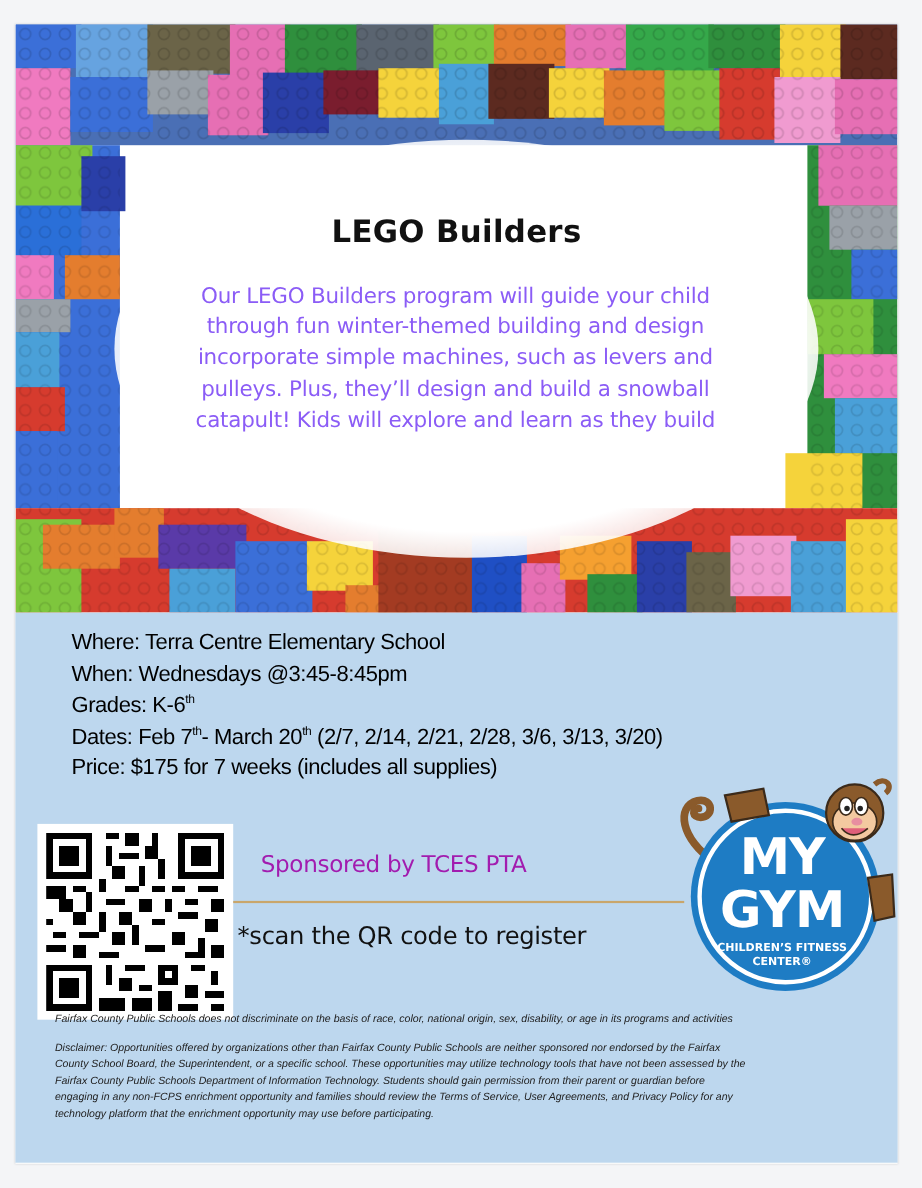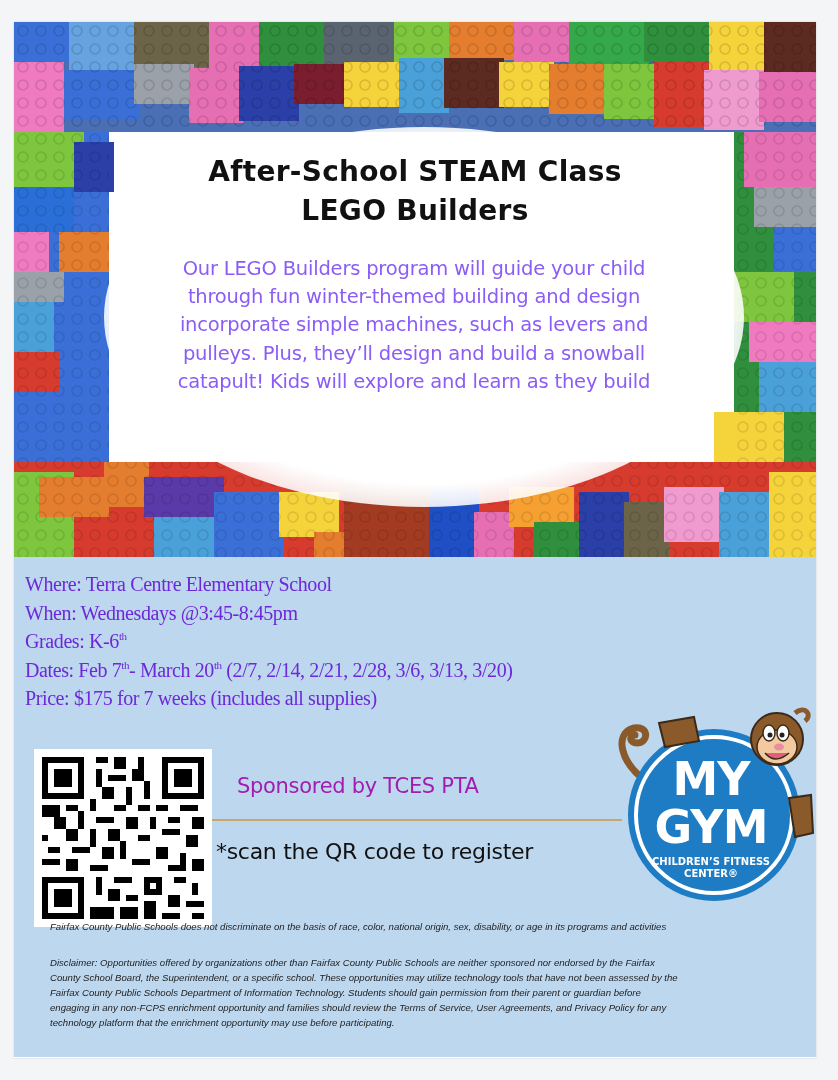--- a/index.html
+++ b/index.html
@@ -36,23 +36,24 @@
   }
   .hero-body span { display:block; white-space:nowrap; }
 
   
   .info {
     position:absolute; left:0; top:535px; width:802px; height:500px;
     background:#bdd7ee;
   }
   .details { position:absolute; left:11px; top:13px; }
   .details .row {
-    font-size:20px; line-height:28.5px; color:#6d28d9; white-space:nowrap;
-    font-family:Liberation Serif, serif;
+    font-size:20px; line-height:28.5px; color:#000000; white-space:nowrap;
+    font-family:Liberation Sans, sans-serif;
     letter-spacing:-0.4px;
+    margin-left:40px;
   }
   .details sup { font-size:11px; vertical-align:8px; line-height:0; }
 
   .qr {
     position:absolute; left:20px; top:192px; width:178px; height:178px;
     background:#fff;
   }
   .qr svg { position:absolute; left:8px; top:8px; }
 
   .sponsor {
@@ -69,21 +70,21 @@
   }
   .logo { position:absolute; left:585px; top:146px; width:218px; height:200px; }
 
   .fine {
     position:absolute; left:36px; width:700px; font-style:italic;
     font-size:9.6px; line-height:15px; color:#222;
     font-family:"Liberation Sans", sans-serif;
   }
   .fine span { display:block; white-space:nowrap; }
   .fine.nd { top:362px; }
-  .fine.disc { top:398px; }
+  .fine.disc { top:388px; }
 </style>
 </head>
 <body>
 
 <div class="flyer">
 
   <div class="hero">
     <svg class="bricks" width="802" height="535" viewBox="0 0 802 535">
       <defs>
         <pattern id="studs" width="18" height="18" patternUnits="userSpaceOnUse">
@@ -168,21 +169,20 @@
         <rect x="565" y="470" width="50" height="65" fill="#2a3fa8"></rect>
         <rect x="610" y="480" width="45" height="55" fill="#6b6448"></rect>
         <rect x="650" y="465" width="60" height="55" fill="#f09bd0"></rect>
         <rect x="705" y="470" width="55" height="65" fill="#4aa0d8"></rect>
         <rect x="755" y="450" width="47" height="85" fill="#f5d33b"></rect>
         <rect x="0" y="440" width="802" height="95" fill="url(#studs)" opacity="0.5"></rect>
       </g>
     </svg>
     <div class="glow"></div>
 
-    <div class="hero-title l1">After-School STEAM Class</div>
     <div class="hero-title l2">LEGO Builders</div>
 
     <div class="hero-body">
       <span>Our LEGO Builders program will guide your child</span>
       <span>through fun winter-themed building and design</span>
       <span>incorporate simple machines, such as levers and</span>
       <span>pulleys. Plus, they’ll design and build a snowball</span>
       <span>catapult! Kids will explore and learn as they build</span>
     </div>
   </div>

